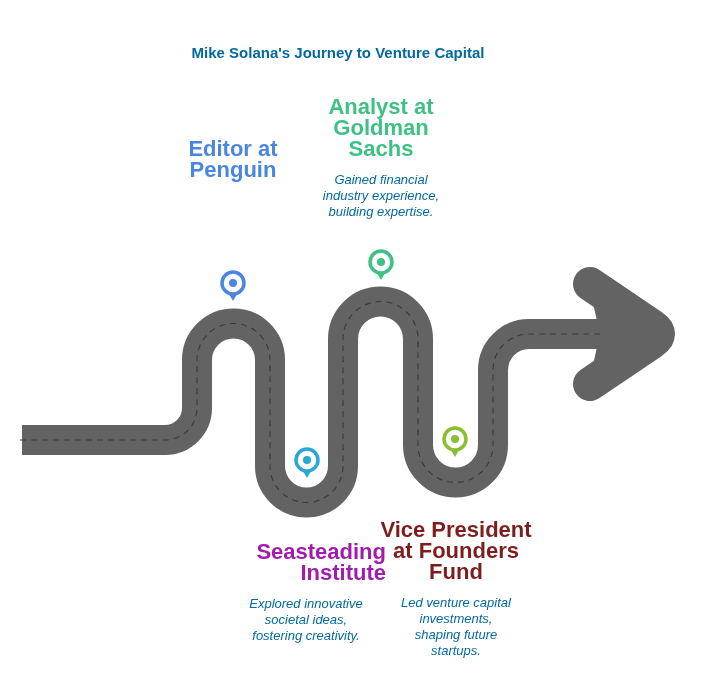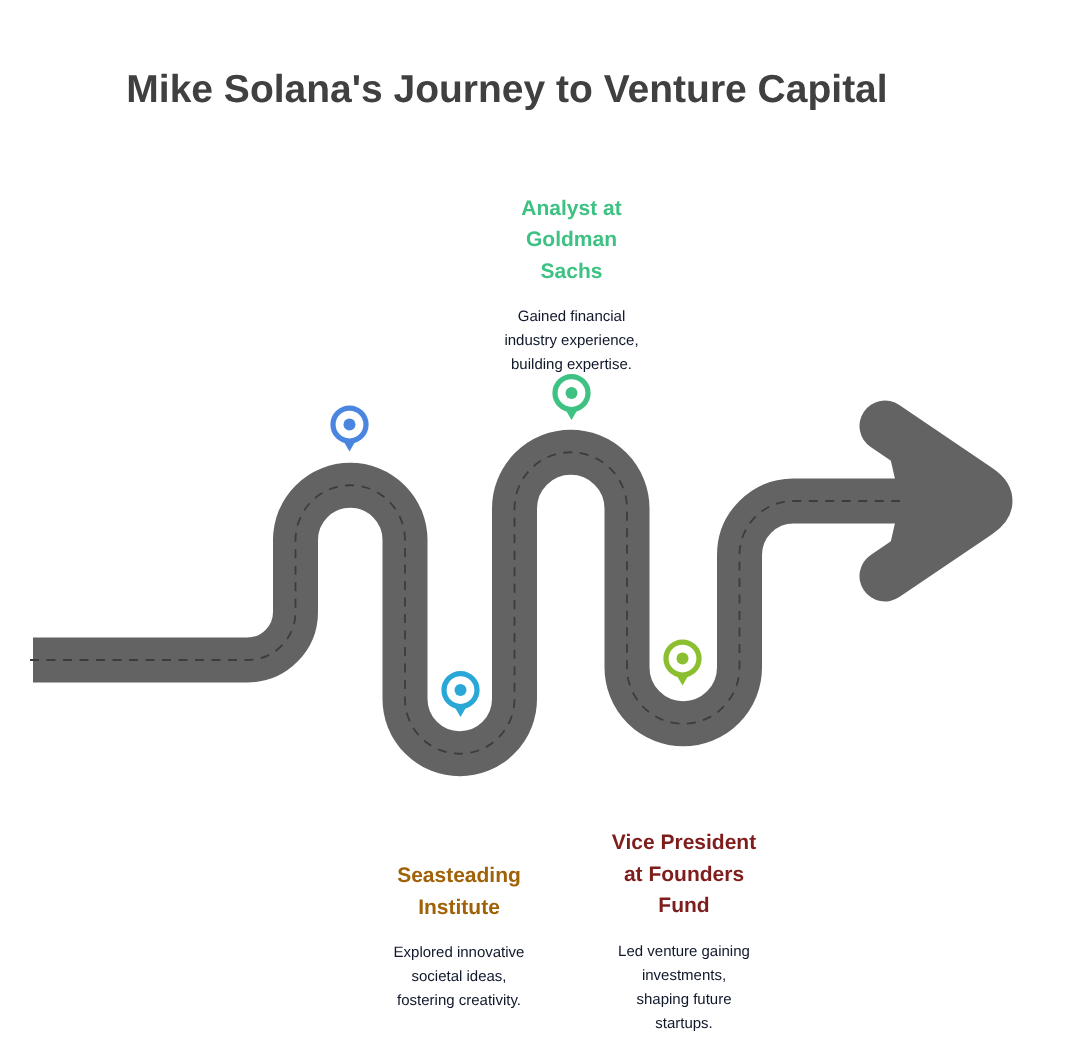--- a/index.html
+++ b/index.html
@@ -1,21 +1,21 @@
 <!DOCTYPE html>
 <html><head>
 <meta charset="utf-8">
 <style>
   html, body { margin:0; padding:0; background:#ffffff; }
   body { width:720px; height:699px; position:relative; overflow:hidden; font-family:"Liberation Sans", sans-serif; }
-  .title { position:absolute; left:0; top:44px; width:676px; text-align:center; font-size:26px; font-weight:bold; color:#404040; }
+  .title { position:absolute; left:0; top:44px; width:676px; text-align:center; font-size:15px; font-weight:bold; color:#0369a1; }
   .stage { position:absolute; left:0; top:0; width:720px; height:699px; }
   .label { position:absolute; text-align:center; }
-  .label .head { font-size:14px; font-weight:bold; line-height:21px; white-space:pre-line;margin-top:32px; }
-  .label .desc { font-size:10px; color:#0f172a; line-height:16px; margin-top:13px; white-space:pre-line; }
+  .label .head { font-size:22px; font-weight:bold; line-height:21px; white-space:pre-line; }
+  .label .desc { font-size:13px; color:#0369a1; line-height:16px; margin-top:13px; white-space:pre-line;font-style:italic; }
 </style>
 </head>
 <body>
 
 <div class="title">Mike Solana's Journey to Venture Capital</div>
 
 <svg class="stage" width="720" height="699" viewBox="0 0 720 699">
 
   <path id="road" d="M 22 440 L 165 440 A 32 32 0 0 0 197 408 L 197 360 A 36.5 36.5 0 0 1 270 360 L 270 466 A 36.5 36.5 0 0 0 343 466 L 343 339 A 37.5 37.5 0 0 1 418 339 L 418 445 A 37.5 37.5 0 0 0 493 445 L 493 370 A 36 36 0 0 1 529 334 L 600 334" fill="none" stroke="#636363" stroke-width="30" stroke-linejoin="round"></path>
 
@@ -48,40 +48,42 @@
   <g transform="translate(455,439)">
     <g class="pin">
         <path d="M -7 6 L 0 18 L 7 6 Z" fill="#8bbf2f"></path>
         <circle cx="0" cy="0" r="11" fill="#ffffff" stroke="#8bbf2f" stroke-width="3.5"></circle>
         <circle cx="0" cy="0" r="4" fill="#8bbf2f"></circle>
       </g>
   </g>
 </svg>
 
 <div class="label" style="left:160px; top:138px; width:146px;">
+  <div class="head" style="color: rgb(74, 134, 224);">Editor at
+Penguin</div>
 </div>
 
 <div class="label" style="left:306px; top:96px; width:150px;">
   <div class="head" style="color: rgb(62, 194, 131);">Analyst at
 Goldman
 Sachs</div>
   <div class="desc">Gained financial
 industry experience,
 building expertise.</div>
 </div>
 
 <div class="label" style="left:226px; top:541px; width:160px;">
-  <div class="head" style="color: #a16207;">Seasteading
+  <div class="head" style="color: #a21caf; text-align: right;">Seasteading
 Institute</div>
   <div class="desc">Explored innovative
 societal ideas,
 fostering creativity.</div>
 </div>
 
 <div class="label" style="left:378px; top:519px; width:156px;">
   <div class="head" style="color: #7f1d1d;">Vice President
 at Founders
 Fund</div>
-  <div class="desc">Led venture gaining
+  <div class="desc">Led venture capital
 investments,
 shaping future
 startups.</div>
 </div>
 
 </body></html>

